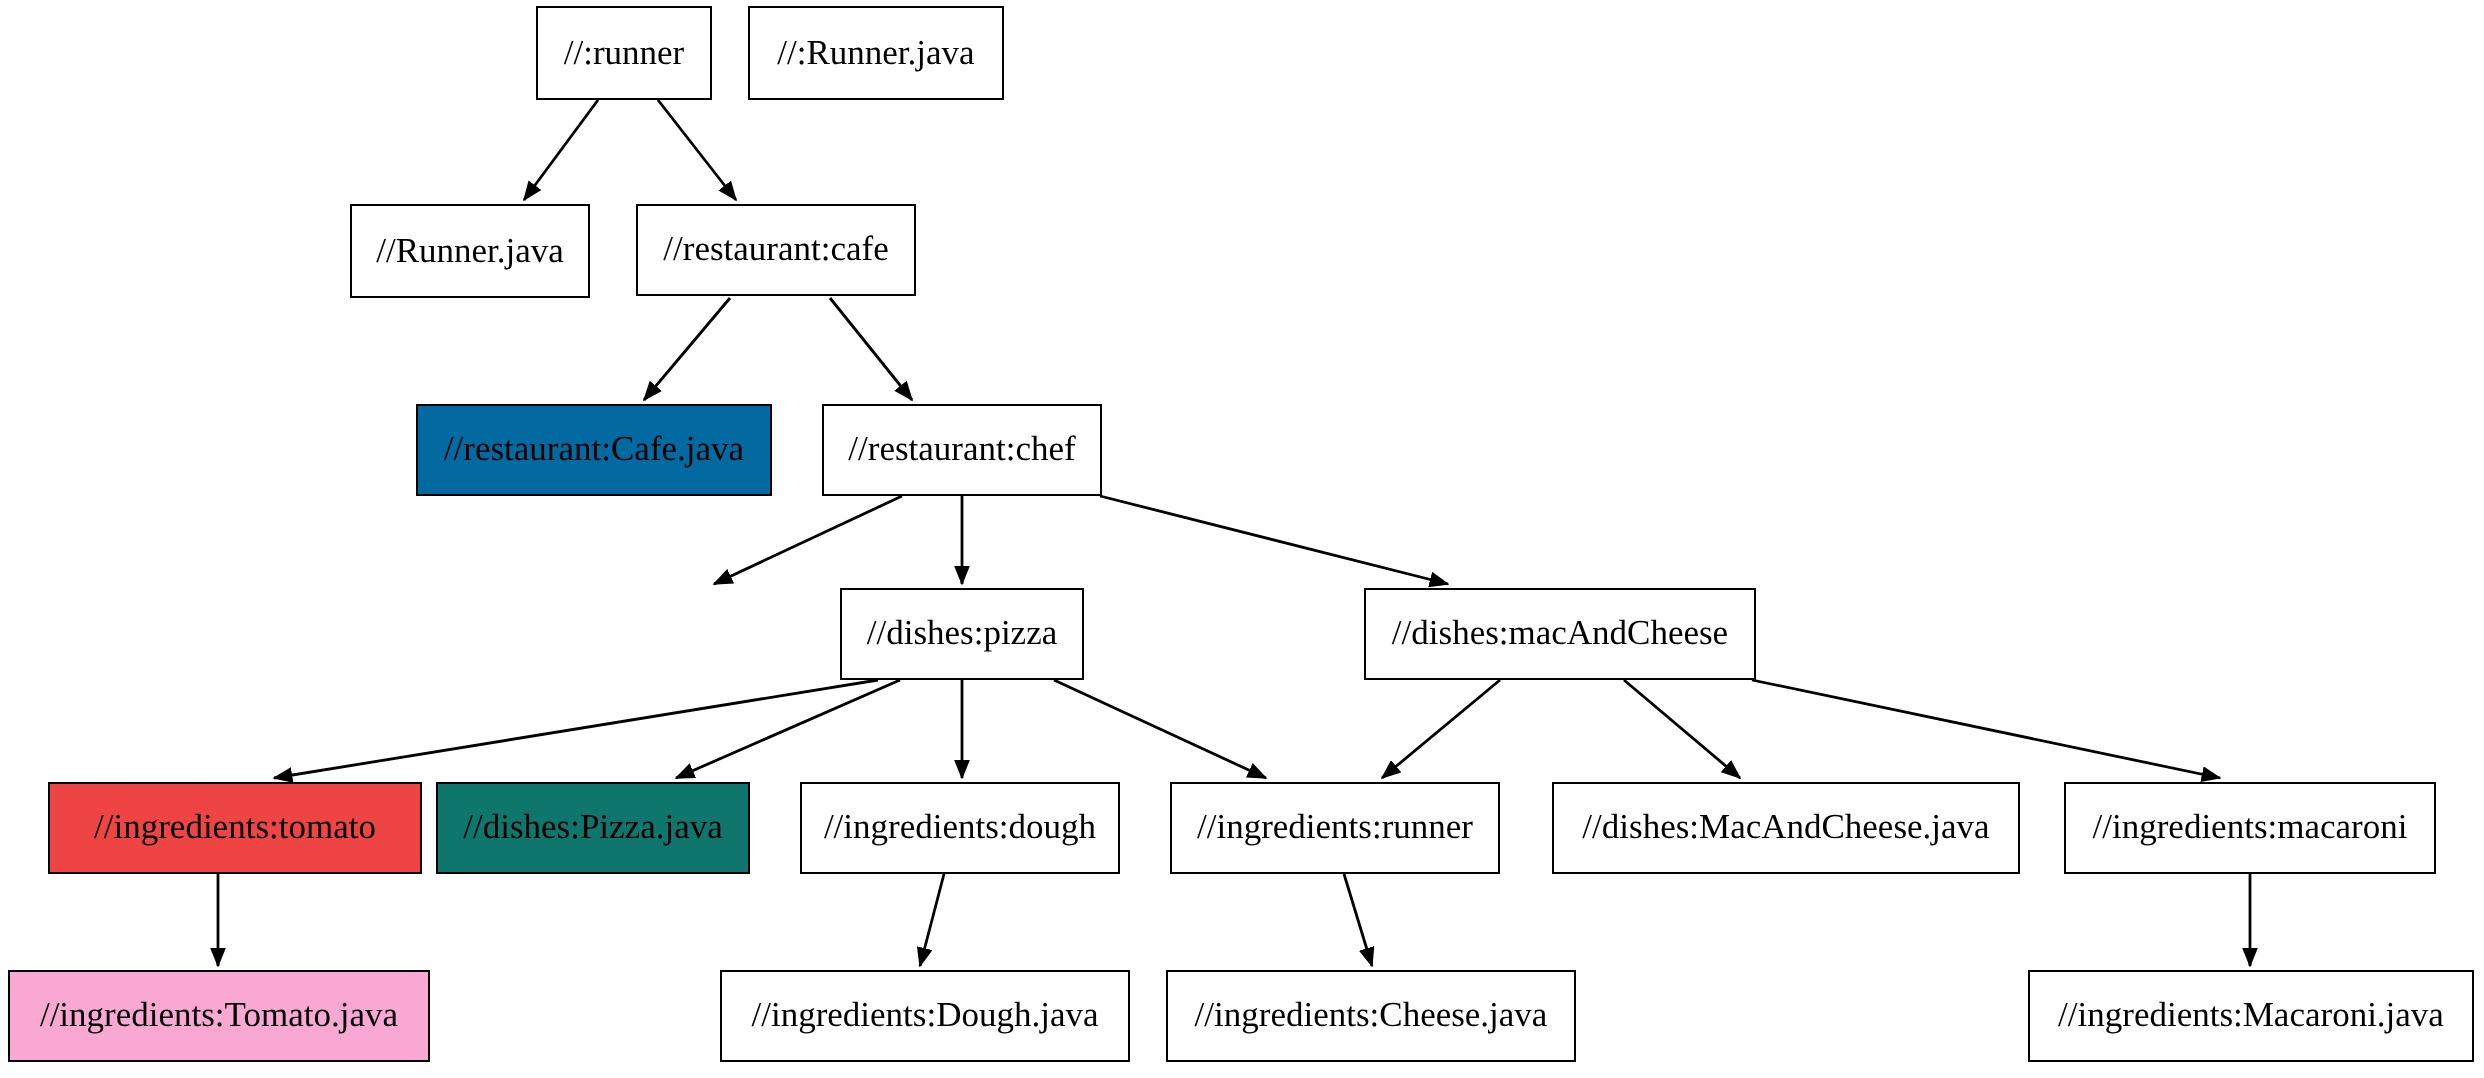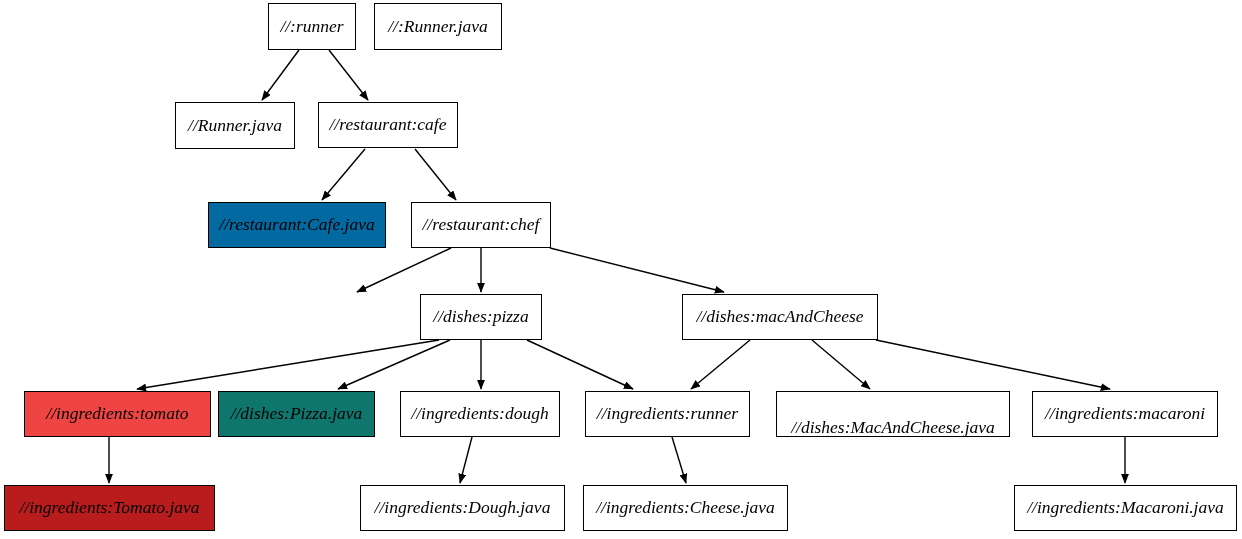--- a/index.html
+++ b/index.html
@@ -7,21 +7,20 @@
     padding: 0;
     background: #ffffff;
   }
   #canvas {
     position: relative;
     width: 1242px;
     height: 539px;
     background: #ffffff;
     overflow: hidden;
     font-family: "Liberation Serif", "DejaVu Serif", serif;
-    font-style: italic;
   }
   #edge-layer {
     position: absolute;
     left: 0;
     top: 0;
     width: 1242px;
     height: 539px;
     pointer-events: none;
   }
   #node-layer {
@@ -109,27 +108,27 @@
       </div>
       <div class="node" style="left: 218px; top: 391px; width: 157px; height: 46px; border-color: rgb(0, 0, 0); background: #0f766e;">
         <span class="node-label">//dishes:Pizza.java</span>
       </div>
       <div class="node" style="left: 400px; top: 391px; width: 160px; height: 46px; border-color: rgb(0, 0, 0); background: rgb(255, 255, 255);">
         <span class="node-label">//ingredients:dough</span>
       </div>
       <div class="node" style="left: 585px; top: 391px; width: 165px; height: 46px; border-color: rgb(0, 0, 0); background: rgb(255, 255, 255);">
         <span class="node-label">//ingredients:runner</span>
       </div>
-      <div class="node" style="left: 776px; top: 391px; width: 234px; height: 46px; border-color: rgb(0, 0, 0); background: rgb(255, 255, 255); align-items: flex-end;">
+      <div class="node" style="left: 776px; top: 391px; width: 234px; height: 46px; border-color: rgb(0, 0, 0); background: rgb(255, 255, 255);">
         <span class="node-label">//dishes:MacAndCheese.java</span>
       </div>
       <div class="node" style="left: 1032px; top: 391px; width: 186px; height: 46px; border-color: rgb(0, 0, 0); background: rgb(255, 255, 255);">
         <span class="node-label">//ingredients:macaroni</span>
       </div>
-      <div class="node" style="left: 4px; top: 485px; width: 211px; height: 46px; border-color: rgb(0, 0, 0); background: #b91c1c;">
+      <div class="node" style="left: 4px; top: 485px; width: 211px; height: 46px; border-color: rgb(0, 0, 0); background: #f9a8d4;">
         <span class="node-label">//ingredients:Tomato.java</span>
       </div>
       <div class="node" style="left: 360px; top: 485px; width: 205px; height: 46px; border-color: rgb(0, 0, 0); background: rgb(255, 255, 255);">
         <span class="node-label">//ingredients:Dough.java</span>
       </div>
       <div class="node" style="left: 583px; top: 485px; width: 205px; height: 46px; border-color: rgb(0, 0, 0); background: rgb(255, 255, 255);">
         <span class="node-label">//ingredients:Cheese.java</span>
       </div>
       <div class="node" style="left: 1014px; top: 485px; width: 223px; height: 46px; border-color: rgb(0, 0, 0); background: rgb(255, 255, 255);">
         <span class="node-label">//ingredients:Macaroni.java</span>

